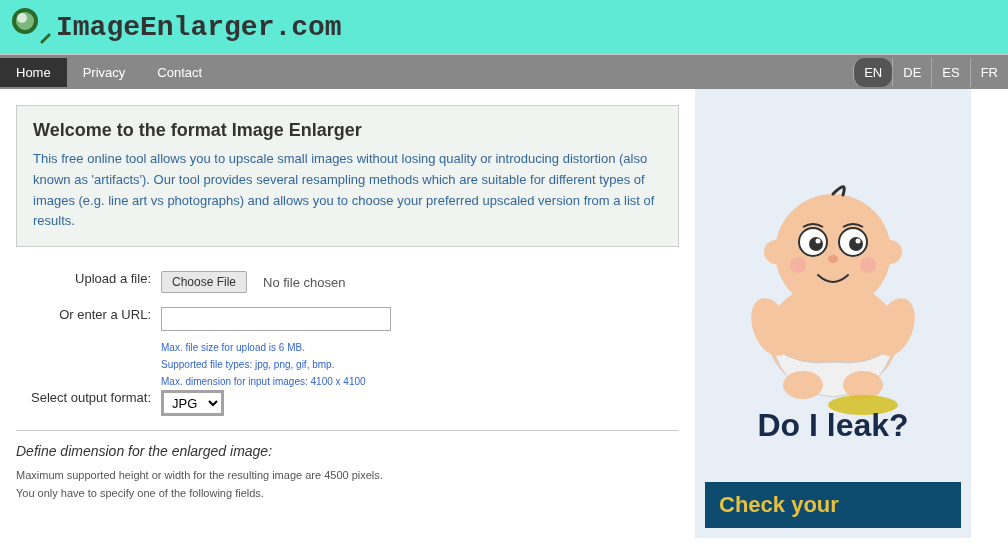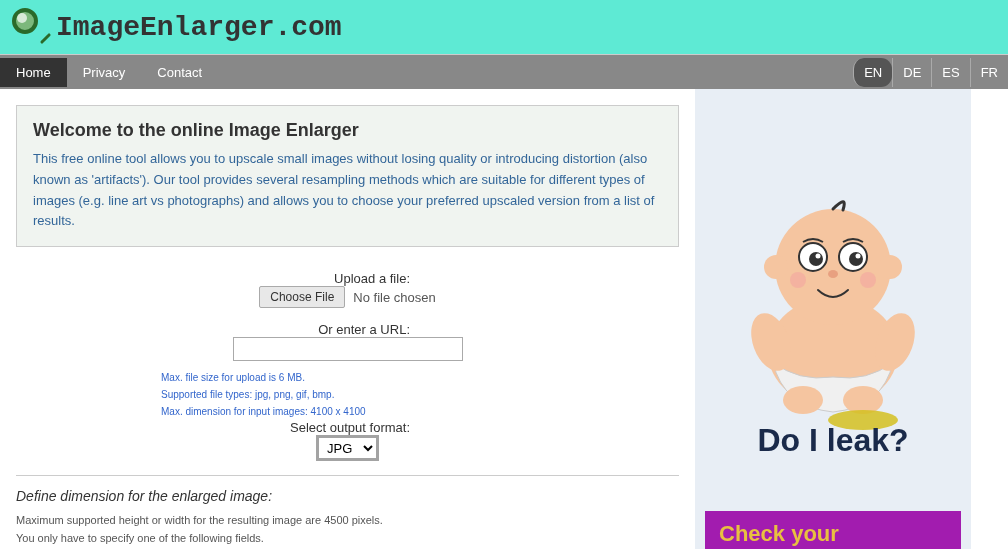--- a/index.html
+++ b/index.html
@@ -21,23 +21,23 @@
     #content { flex: 1; padding: 16px; max-width: 695px; }
     #sidebar { width: 276px; background: #e8eef5; min-height: 449px; display: flex; flex-direction: column; align-items: center; padding: 10px; }
 
     
     .welcome-box { background: #f0f4f0; border: 1px solid #ccc; padding: 14px 16px; margin-bottom: 20px; }
     .welcome-box h1 { font-size: 18px; font-weight: bold; color: #333; margin-bottom: 8px; }
     .welcome-box p { color: #336699; line-height: 1.6; font-size: 13px; }
 
     
     .form-area { padding: 4px 0; }
-    .form-row { display: flex; align-items: center; margin-bottom: 14px; flex-direction: column; }
+    .form-row { display: flex; margin-bottom: 14px; }
     .form-label { width: 145px; text-align: right; padding-right: 10px; color: #333; font-size: 13px; }
-    .form-control { display: flex; align-items: center; gap: 8px; }
+    .form-control { display: flex; align-items: center; gap: 16px; }
     .choose-file-btn { background: #e8e8e8; border: 1px solid #aaa; padding: 3px 10px; cursor: pointer; font-size: 12px; color: #333; border-radius: 2px; }
     .no-file-text { color: #555; font-size: 13px; }
     .url-input { width: 230px; height: 24px; border: 1px solid #aaa; padding: 2px 5px; font-size: 12px; }
     .info-text { margin-left: 145px; color: #3366cc; font-size: 10px; line-height: 1.7; margin-top: -6px; }
 
     
     .format-select { height: 26px; border: 3px solid #a3a3a3; padding: 2px 4px; font-size: 13px; background: #fff; }
 
     
     .divider { border: none; border-top: 1px solid #ccc; margin: 12px 0; }
@@ -79,21 +79,21 @@
     <span class="lang-item">DE</span>
     <span class="lang-item">ES</span>
     <span class="lang-item">FR</span>
   </div>
 </div>
 
 <div id="main">
   <div id="content">
 
     <div class="welcome-box">
-      <h1>Welcome to the online Image Enlarger</h1>
+      <h1>Welcome to the format Image Enlarger</h1>
       <p>This free online tool allows you to upscale small images without losing quality or introducing distortion (also known as 'artifacts'). Our tool provides several resampling methods which are suitable for different types of images (e.g. line art vs photographs) and allows you to choose your preferred upscaled version from a list of results.</p>
     </div>
 
     <div class="form-area">
 
       <div class="form-row">
         <span class="form-label">Upload a file:</span>
         <div class="form-control">
           <button class="choose-file-btn">Choose File</button>
           <span class="no-file-text">No file chosen</span>
@@ -174,17 +174,17 @@
         <ellipse cx="192" cy="190" rx="18" ry="30" fill="#f5c5a0" transform="rotate(20,192,190)"></ellipse>
 
         <ellipse cx="100" cy="248" rx="20" ry="14" fill="#f5c5a0"></ellipse>
         <ellipse cx="160" cy="248" rx="20" ry="14" fill="#f5c5a0"></ellipse>
 
         <ellipse cx="160" cy="268" rx="35" ry="10" fill="#d4c020" opacity="0.85"></ellipse>
       </svg>
 
       <div style="font-size:32px;font-weight:bold;color:#1a2a4a;margin-top:-10px;">Do I leak?</div>
     </div>
-    <div class="sidebar-bottom" style="width:100%;background:#a21caf;padding:10px 14px;">
+    <div class="sidebar-bottom" style="width:100%;background:#0c4a6e;padding:10px 14px;">
       <span class="sidebar-bottom-text">Check your</span>
     </div>
   </div>
 </div>
 
 </body></html>

